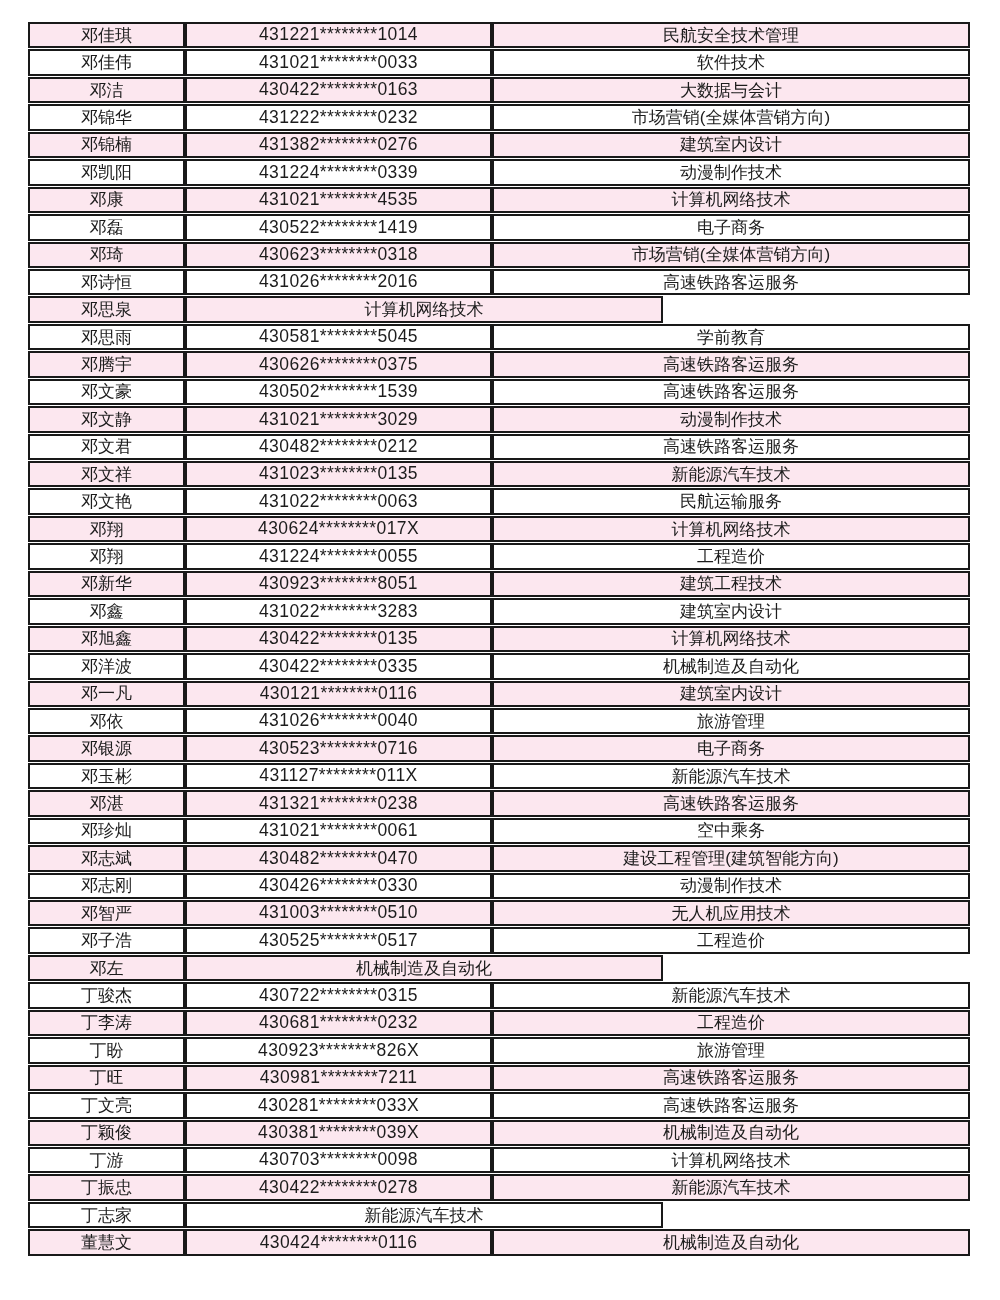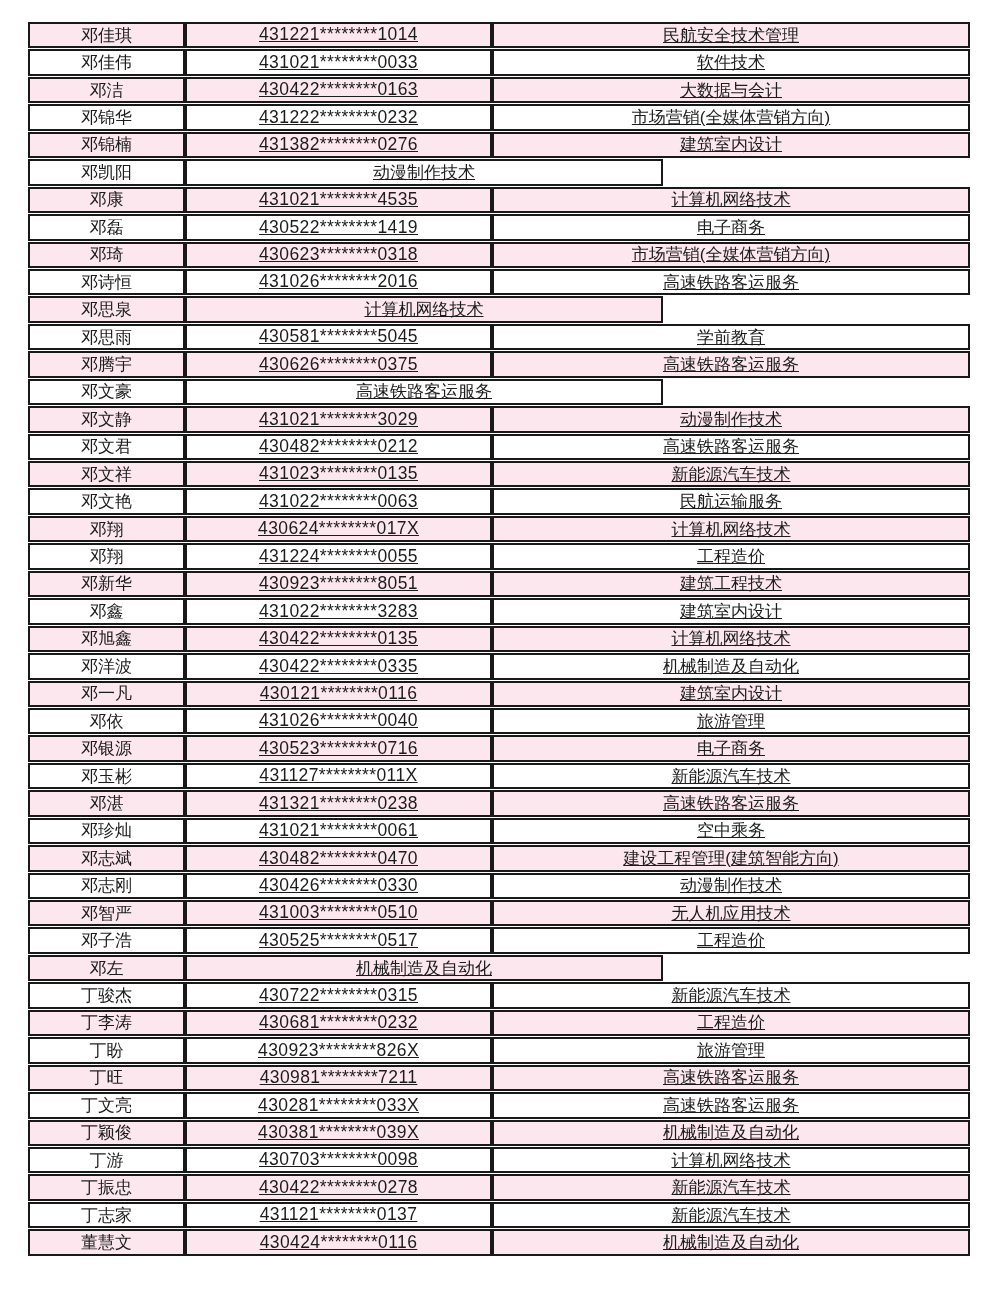--- a/index.html
+++ b/index.html
@@ -40,22 +40,22 @@
     align-items: center;
     justify-content: center;
     font-size: 17px;
     line-height: 1;
     color: #1c1c1c;
     white-space: nowrap;
     overflow: hidden;
     background: #ffffff;
   }
   .col-name  { width: 157px; }
-  .col-id    { width: 307px; font-size: 17.5px; letter-spacing: 0.4px; text-decoration: underline; }
-  .col-major { width: 478px; text-decoration: underline; }
+  .col-id    { width: 307px; font-size: 17.5px; letter-spacing: 0.4px; }
+  .col-major { width: 478px; }
   .row.shade-pink  .cell { background: var(--row-pink, #fce7ef); }
   .row.shade-white .cell { background: #ffffff; }
 </style>
 </head>
 <body>
 
 <div class="page">
   <div class="roster-table" id="roster-table">
   <div class="row shade-pink">
     <div class="cell col-name">邓佳琪</div>
@@ -82,20 +82,21 @@
   </div>
 
   <div class="row shade-pink">
     <div class="cell col-name">邓锦楠</div>
     <div class="cell col-id">431382********0276</div>
     <div class="cell col-major">建筑室内设计</div>
   </div>
 
   <div class="row shade-white">
     <div class="cell col-name">邓凯阳</div>
+    <div class="cell col-id">431224********0339</div>
     <div class="cell col-major">动漫制作技术</div>
   </div>
 
   <div class="row shade-pink">
     <div class="cell col-name">邓康</div>
     <div class="cell col-id">431021********4535</div>
     <div class="cell col-major">计算机网络技术</div>
   </div>
 
   <div class="row shade-white">
@@ -128,20 +129,21 @@
   </div>
 
   <div class="row shade-pink">
     <div class="cell col-name">邓腾宇</div>
     <div class="cell col-id">430626********0375</div>
     <div class="cell col-major">高速铁路客运服务</div>
   </div>
 
   <div class="row shade-white">
     <div class="cell col-name">邓文豪</div>
+    <div class="cell col-id">430502********1539</div>
     <div class="cell col-major">高速铁路客运服务</div>
   </div>
 
   <div class="row shade-pink">
     <div class="cell col-name">邓文静</div>
     <div class="cell col-id">431021********3029</div>
     <div class="cell col-major">动漫制作技术</div>
   </div>
 
   <div class="row shade-white">
@@ -306,21 +308,20 @@
   </div>
 
   <div class="row shade-pink">
     <div class="cell col-name">丁振忠</div>
     <div class="cell col-id">430422********0278</div>
     <div class="cell col-major">新能源汽车技术</div>
   </div>
 
   <div class="row shade-white">
     <div class="cell col-name">丁志家</div>
-    <div class="cell col-id">431121********0137</div>
     <div class="cell col-major">新能源汽车技术</div>
   </div>
 
   <div class="row shade-pink">
     <div class="cell col-name">董慧文</div>
     <div class="cell col-id">430424********0116</div>
     <div class="cell col-major">机械制造及自动化</div>
   </div>
 </div>
 </div>

